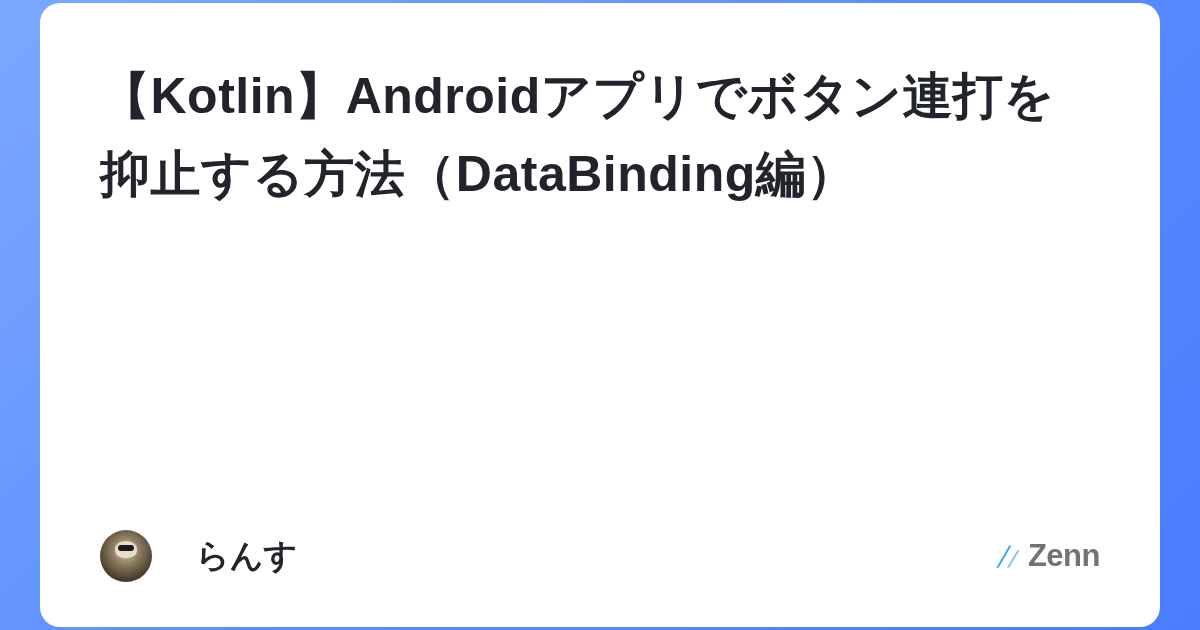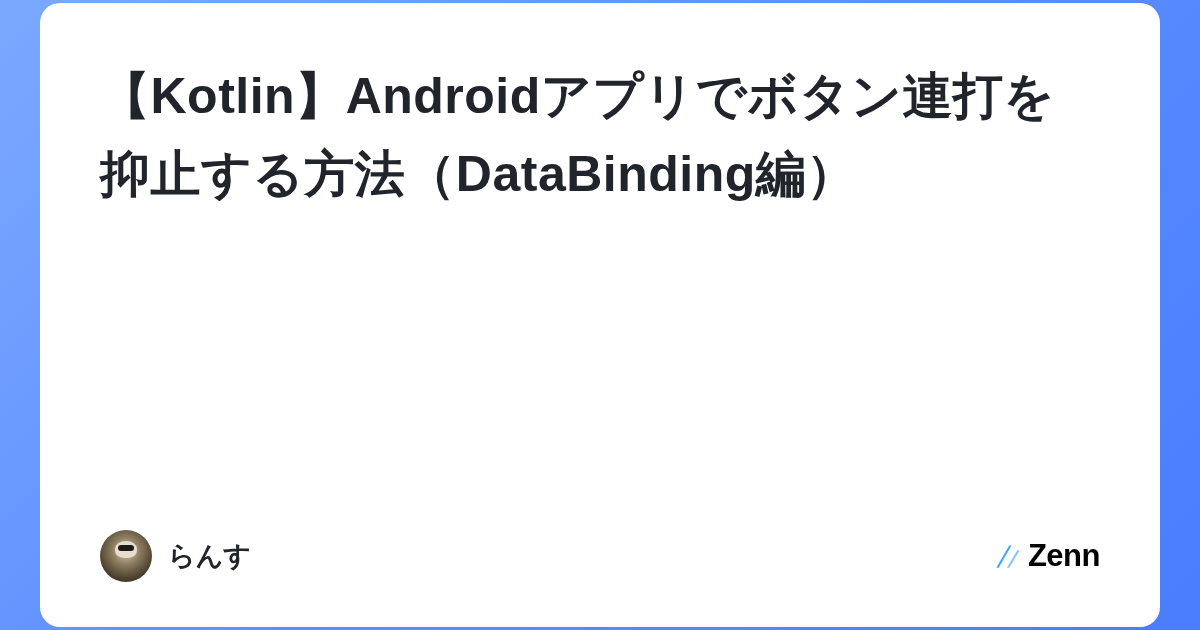--- a/index.html
+++ b/index.html
@@ -65,37 +65,38 @@
       content: "";
       position: absolute;
       top: 28%;
       left: 34%;
       width: 32%;
       height: 12%;
       background: #1a1a1a;
       border-radius: 4px;
     }
     .author-name {
-      font-size: 27px;
+      font-size: 33px;
       font-weight: 600;
       color: #21242b;
+      margin-left: 28px;
     }
     .brand {
       display: flex;
       align-items: center;
       gap: 6px;
     }
     .brand-icon {
       width: 28px;
       height: 28px;
     }
     .brand-text {
       font-size: 31px;
       font-weight: 700;
-      color: #000000;
+      color: #737373;
       letter-spacing: -0.5px;
     }
   </style>
 </head>
 <body>
 
 <div class="card">
   <h1 class="title">【Kotlin】Androidアプリでボタン連打を抑止する方法（DataBinding編）</h1>
   <div class="footer">
     <div class="author">

